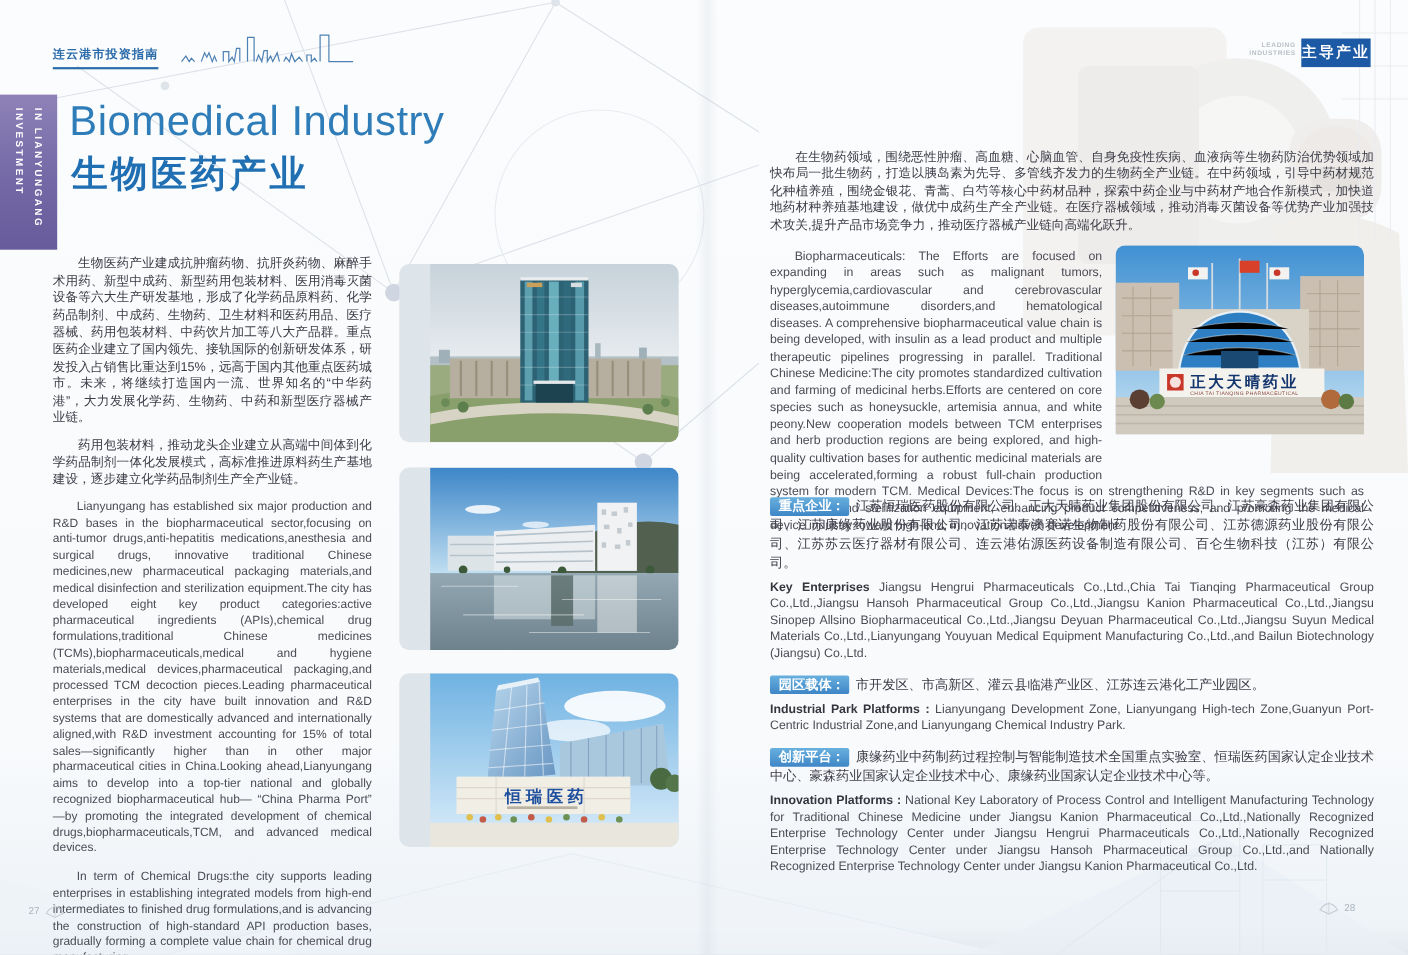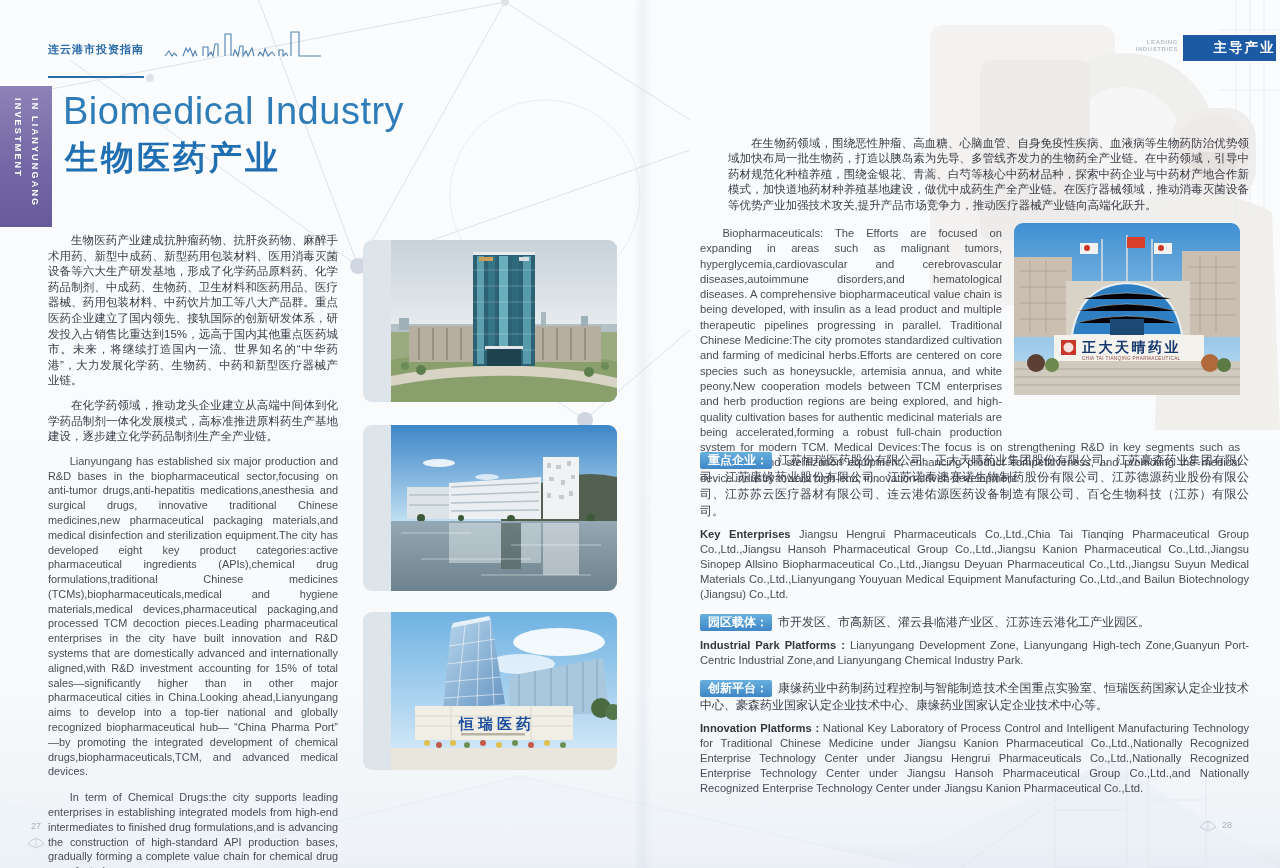--- a/index.html
+++ b/index.html
@@ -15,55 +15,55 @@
   .ghost{position:absolute;right:0;top:0;pointer-events:none}
   .botdecor{position:absolute;left:0;top:738px;pointer-events:none}
   .fold{position:absolute;left:633px;top:0;width:20px;height:100%;
     background:linear-gradient(90deg,rgba(170,185,200,0),rgba(170,185,200,.14),rgba(170,185,200,0));}
   
   .side-tab{position:absolute;left:0;top:86px;width:52px;height:141px;
     background:linear-gradient(180deg,#8e82b8 0%,#7468a6 55%,#675b9b 100%);
     display:flex;justify-content:center;gap:7px;padding-top:12px;box-sizing:border-box;}
   .side-tab span{writing-mode:vertical-lr;color:#fff;font-size:9px;letter-spacing:2.2px;font-weight:600;}
   .guide{position:absolute;left:48px;top:42px;font-size:11px;font-weight:700;color:#2b6cab;
-    letter-spacing:1px;border-bottom:2px solid #2b6cab;padding-bottom:19px;}
+    letter-spacing:1px;border-bottom:2px solid #2b6cab;padding-bottom:4px;}
   .skyline{position:absolute;left:163px;top:26px;}
   .leading-en{position:absolute;left:1128px;top:39px;width:50px;text-align:right;
     font-size:6px;line-height:7px;color:#b9bfc8;letter-spacing:.6px;font-weight:700;}
   .leading-badge{position:absolute;left:1183px;top:35px;width:63px;height:26px;background:#1d5aa6;
-    color:#fff;font-size:13.5px;font-weight:700;letter-spacing:2px;display:flex;align-items:center;justify-content:center;padding-left:30px;}
+    color:#fff;font-size:13.5px;font-weight:700;letter-spacing:2px;display:flex;align-items:center;justify-content:center;}
   .title-en{position:absolute;left:63px;top:90px;font-size:38px;color:#2e7cb8;font-weight:400;letter-spacing:.5px;}
   .title-zh{position:absolute;left:65px;top:136px;font-size:33px;color:#1f6fb2;font-weight:700;letter-spacing:3px;}
   
   .col-left{position:absolute;left:48px;top:233px;width:290px;}
   p.zh{font-size:11.5px;line-height:15.6px;color:#3b3b46;text-align:justify;text-indent:2em;margin:0 0 9px 0;}
   p.en{font-size:10.9px;line-height:14.8px;color:#4b4b55;text-align:justify;text-indent:2em;margin:0 0 11px 0;}
   .col-left p.en:first-of-type{margin-top:14px;}
   .intro-right{position:absolute;left:700px;top:136px;width:549px;}
-  .intro-right p.zh{line-height:15.4px;margin-left:28px;}
+  .intro-right p.zh{line-height:15.4px;}
   .biopharma{position:absolute;left:700px;top:226px;width:540px;}
   .photo-float{float:right;width:226px;height:212px;margin:-3px 0 5px 12px;border-radius:9px;overflow:hidden;}
   .biopharma p.en{font-size:11.2px;line-height:15.3px;margin:0;}
   
   .photos{position:absolute;left:363px;top:240px;width:226px;}
   .photo{width:226px;border-radius:9px;overflow:hidden;background:#dde4ea;padding-left:28px;}
   .photo.p1{height:162px;margin-bottom:23px;}
   .photo.p2{height:166px;margin-bottom:21px;}
   .photo.p3{height:158px;}
   
   .sections{position:absolute;left:700px;top:452px;width:549px;}
   .section{margin-bottom:12px;}
   .sec-zh{font-size:12px;line-height:17px;color:#3b3b46;text-align:justify;}
   .badge{display:inline-block;background:linear-gradient(180deg,#68b0de,#3e86c6);color:#fff;font-weight:700;
     padding:0 4px 1px 8px;border-radius:2px;margin-right:6px;font-size:12px;line-height:16px;}
   .sec-en{font-size:11.2px;line-height:15px;color:#4b4b55;text-align:justify;margin-top:7px;}
   .sec-en b{color:#35353e;}
   
   .pn{position:absolute;font-size:9px;color:#a9b3bd;display:flex;align-items:center;gap:4px;}
-  .pn-left{left:26px;top:821px;flex-direction:column;}
+  .pn-left{left:26px;top:821px;}
   .pn-right{left:1198px;top:818px;}
   .emblem{opacity:.75}
 </style>
 </head>
 <body>
 
 <div class="spread">
 
   <svg class="net" width="650" height="440" viewBox="0 0 650 440">
     <g stroke="#dadfe7" stroke-width="1" fill="none">
@@ -141,21 +141,21 @@
     </g>
   </svg>
   <div class="leading-en">LEADING INDUSTRIES</div>
   <div class="leading-badge">主导产业</div>
 
   <div class="title-en">Biomedical Industry</div>
   <div class="title-zh">生物医药产业</div>
 
   <div class="col-left">
     <p class="zh">生物医药产业建成抗肿瘤药物、抗肝炎药物、麻醉手术用药、新型中成药、新型药用包装材料、医用消毒灭菌设备等六大生产研发基地，形成了化学药品原料药、化学药品制剂、中成药、生物药、卫生材料和医药用品、医疗器械、药用包装材料、中药饮片加工等八大产品群。重点医药企业建立了国内领先、接轨国际的创新研发体系，研发投入占销售比重达到15%，远高于国内其他重点医药城市。未来，将继续打造国内一流、世界知名的“中华药港”，大力发展化学药、生物药、中药和新型医疗器械产业链。</p>
-    <p class="zh">在化学药领域，推动龙头企业建立从高端中间体到化学药品制剂一体化发展模式，高标准推进原料药生产基地建设，逐步建立化学药品制剂生产全产业链。</p>
+    <p class="zh">药用包装材料，推动龙头企业建立从高端中间体到化学药品制剂一体化发展模式，高标准推进原料药生产基地建设，逐步建立化学药品制剂生产全产业链。</p>
     <p class="en">Lianyungang has established six major production and R&amp;D bases in the biopharmaceutical sector,focusing on anti-tumor drugs,anti-hepatitis medications,anesthesia and surgical drugs, innovative traditional Chinese medicines,new pharmaceutical packaging materials,and medical disinfection and sterilization equipment.The city has developed eight key product categories:active pharmaceutical ingredients (APIs),chemical drug formulations,traditional Chinese medicines (TCMs),biopharmaceuticals,medical and hygiene materials,medical devices,pharmaceutical packaging,and processed TCM decoction pieces.Leading pharmaceutical enterprises in the city have built innovation and R&amp;D systems that are domestically advanced and internationally aligned,with R&amp;D investment accounting for 15% of total sales—significantly higher than in other major pharmaceutical cities in China.Looking ahead,Lianyungang aims to develop into a top-tier national and globally recognized biopharmaceutical hub— “China Pharma Port” —by promoting the integrated development of chemical drugs,biopharmaceuticals,TCM, and advanced medical devices.</p>
     <p class="en">In term of Chemical Drugs:the city supports leading enterprises in establishing integrated models from high-end intermediates to finished drug formulations,and is advancing the construction of high-standard API production bases, gradually forming a complete value chain for chemical drug manufacturing.</p>
   </div>
 
   <div class="photos">
 
     <div class="photo p1">
       <svg width="226" height="162" viewBox="0 0 226 162">
         <defs>
           <linearGradient id="sky1" x1="0" y1="0" x2="0" y2="1">

